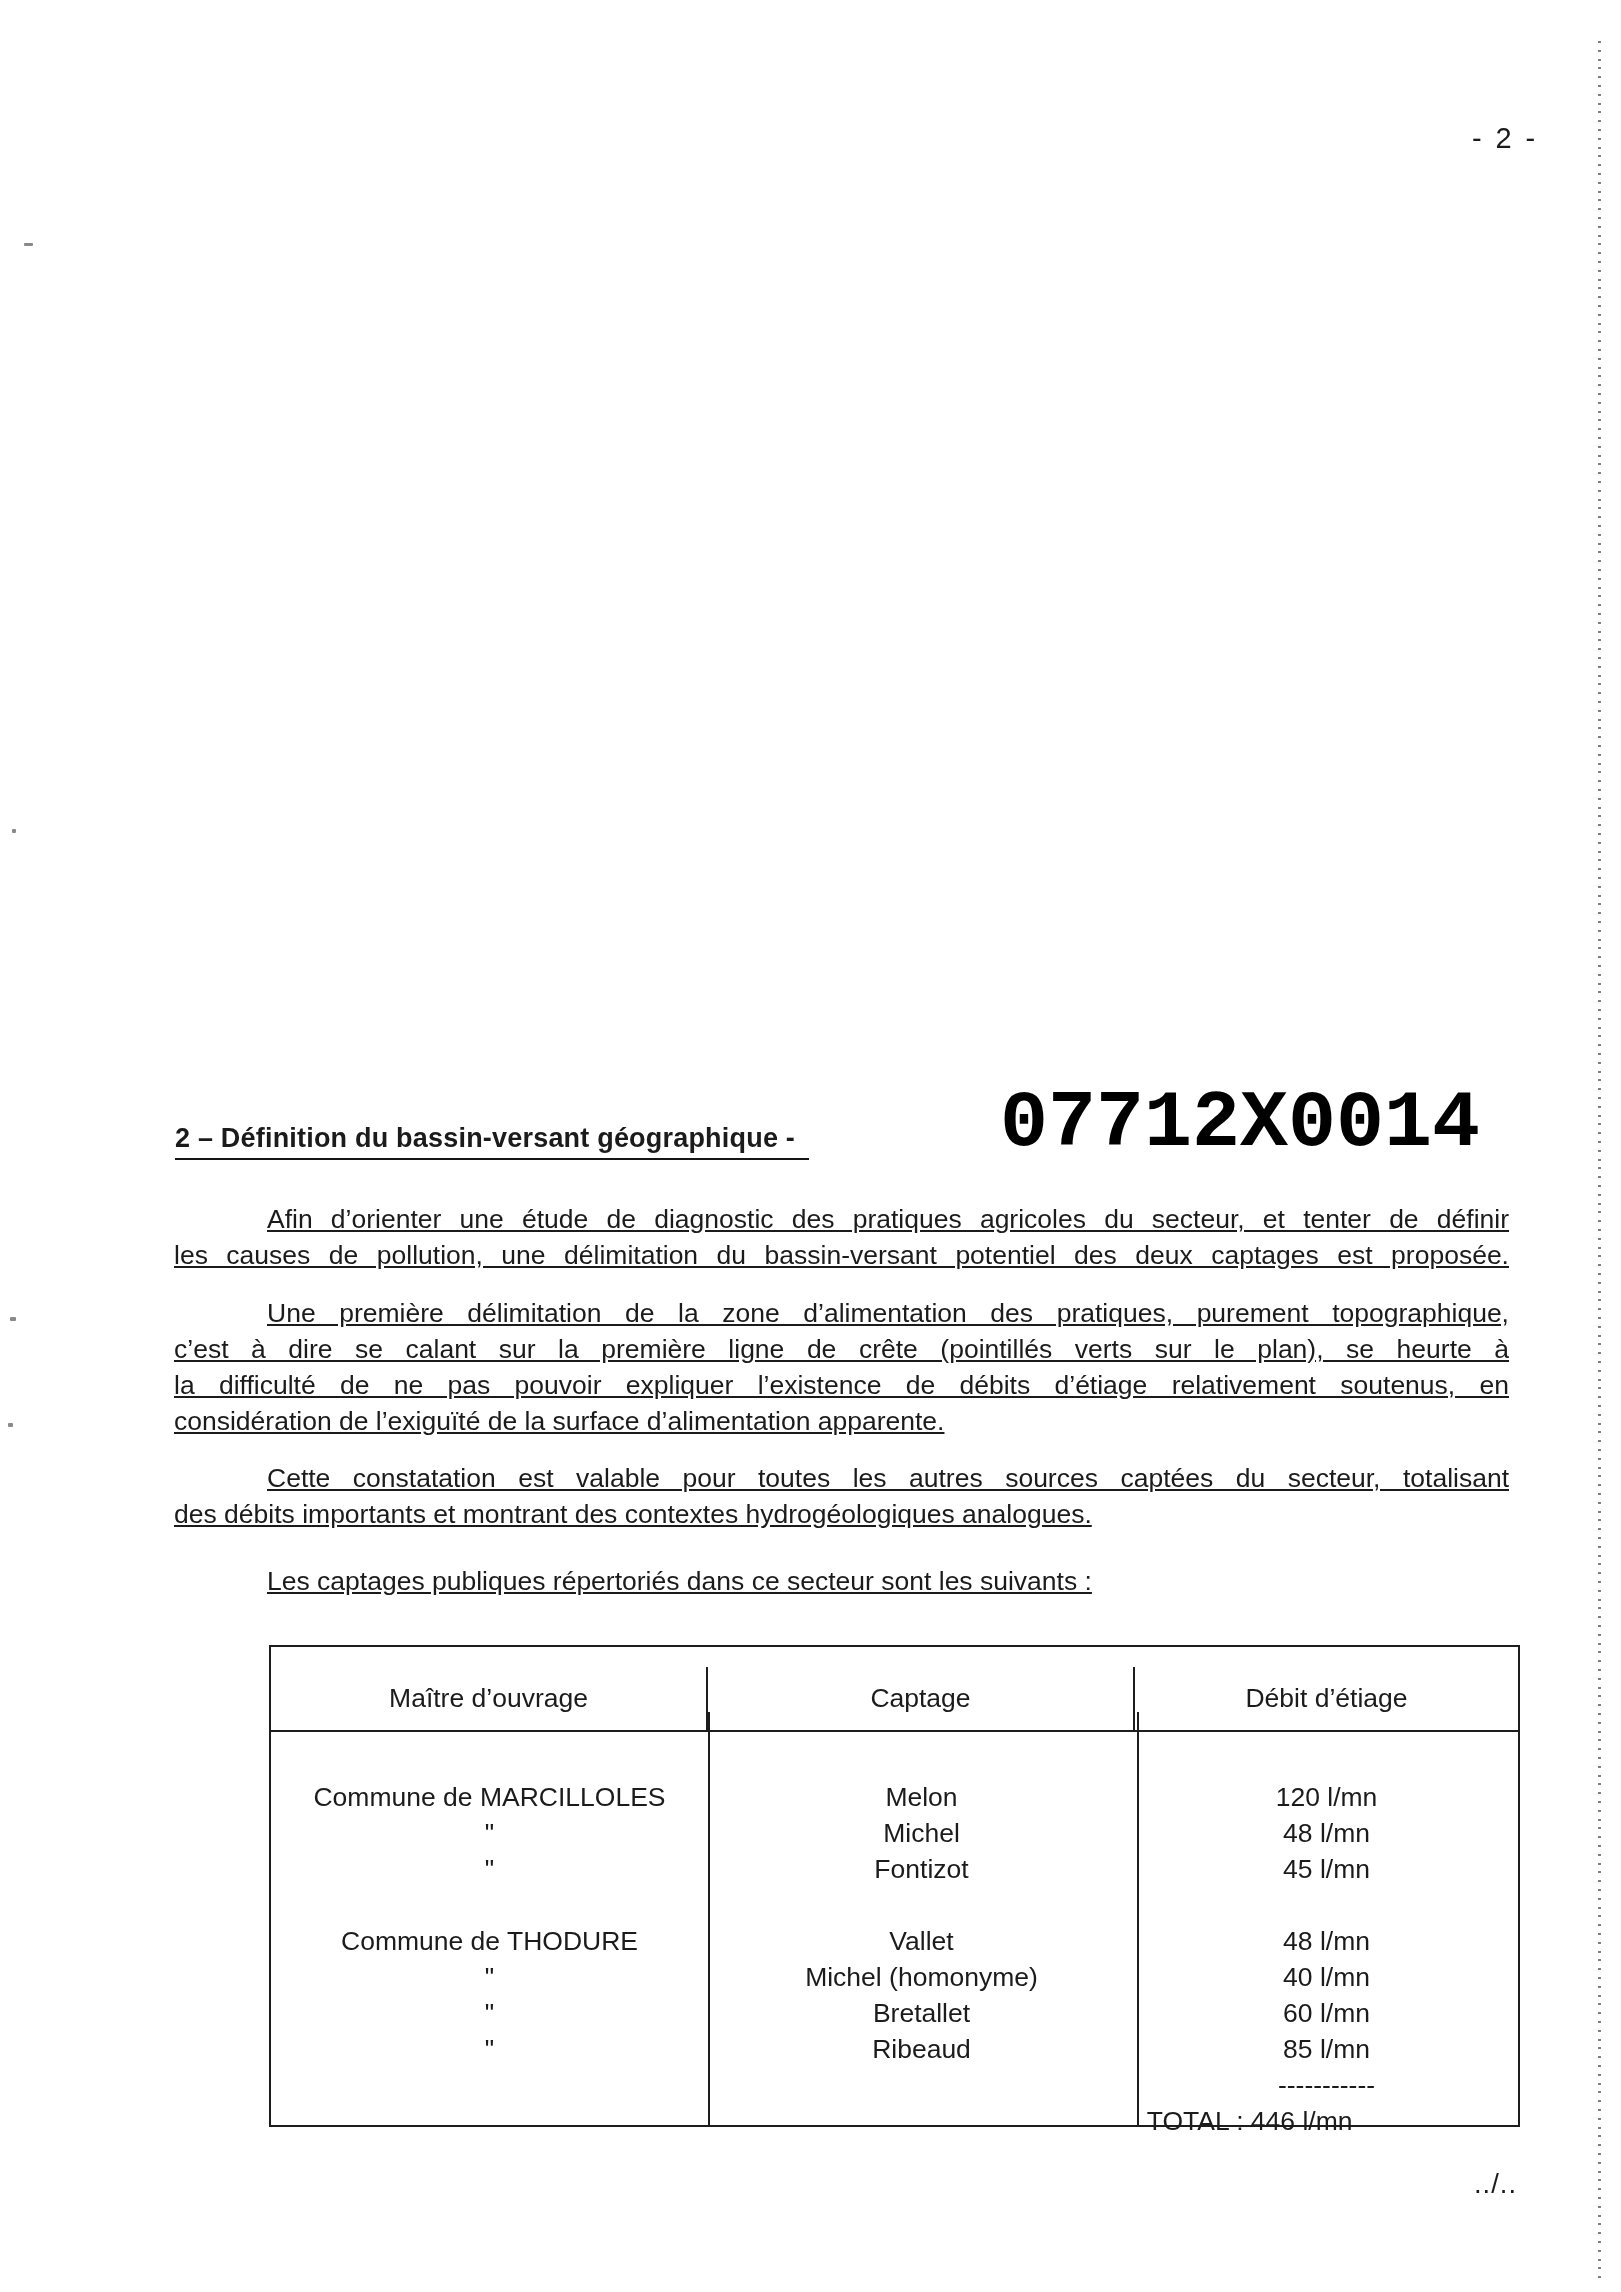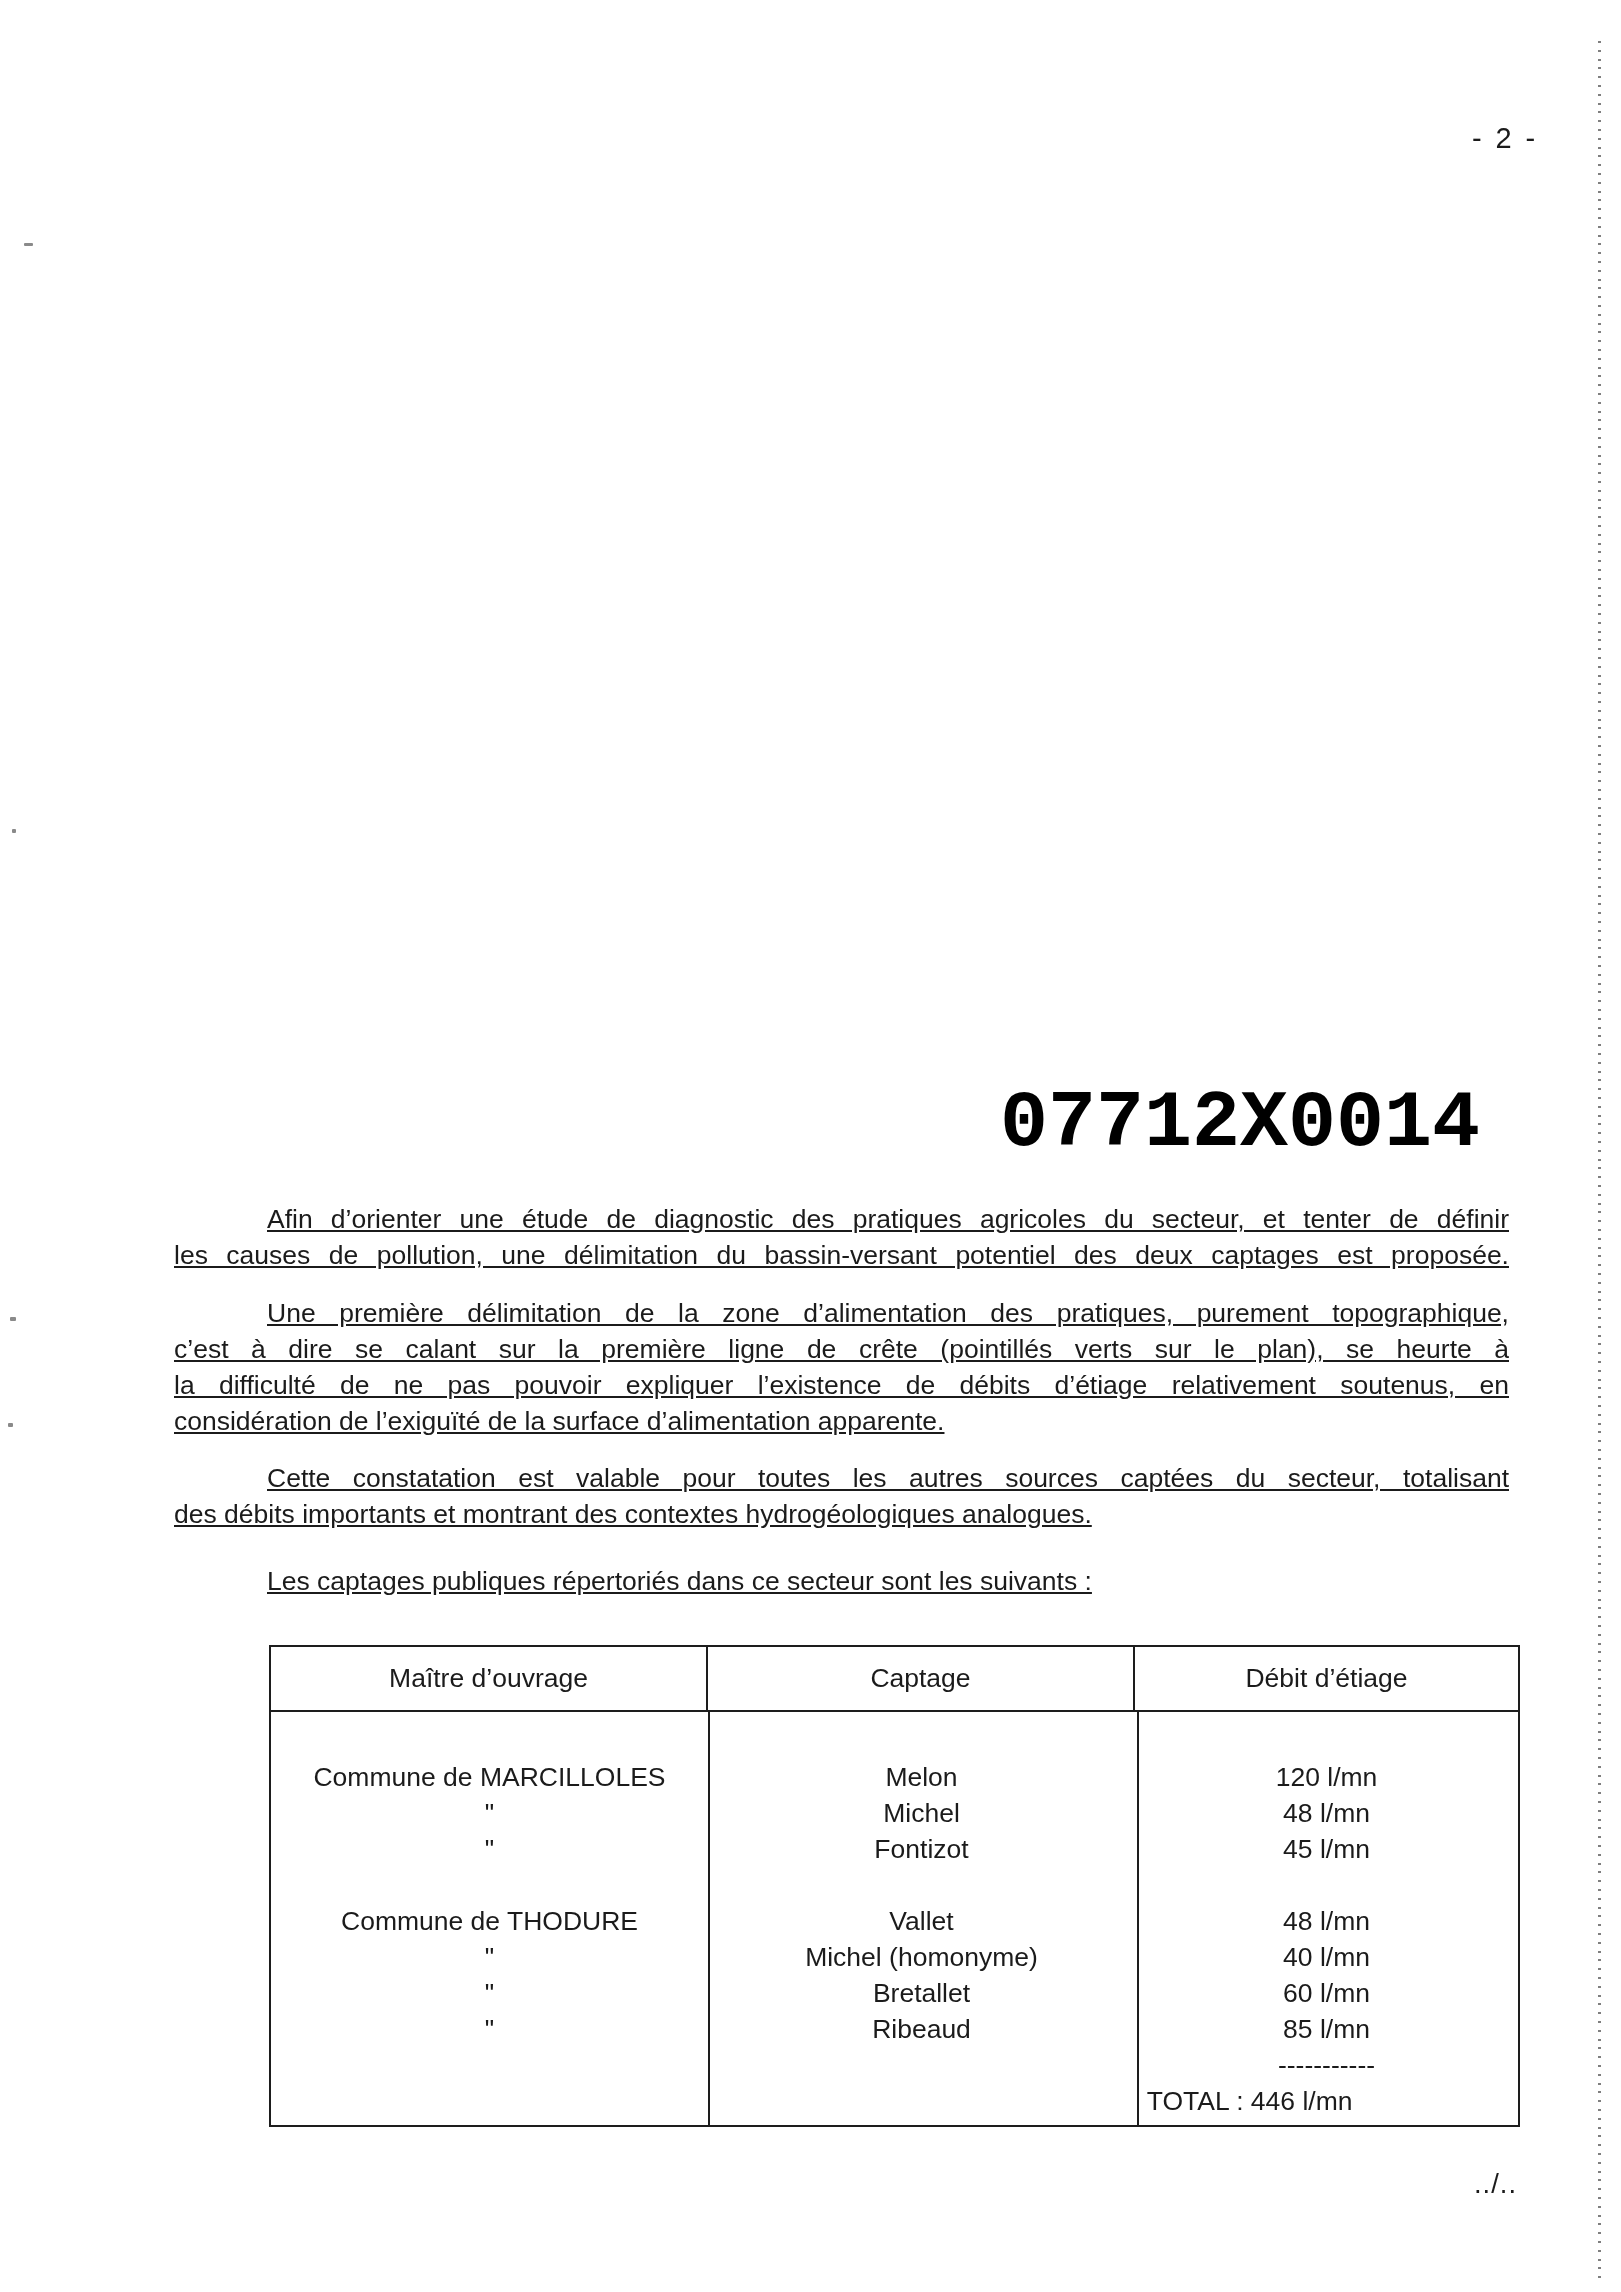--- a/index.html
+++ b/index.html
@@ -58,21 +58,21 @@
   
   .captages-table {
     position:absolute; left:269px; top:1645px;
     width:1251px; height:482px;
     border:2.9px solid #1d1d1d;
     box-sizing:border-box;
     font-size:26.5px;
   }
   .thead {
     display:grid; grid-template-columns:437px 427px 1fr;
-    height:65px; border-bottom:2.9px solid #1d1d1d; box-sizing:border-box;
+    height:65px; border-bottom:2.9px solid #1d1d1d; box-sizing:border-box;margin-top:20px;
   }
   .thead .hcell {
     display:flex; align-items:center; justify-content:center;
     border-right:2px solid #1d1d1d;
   }
   .thead .hcell:last-child { border-right:none; }
   .tbody { padding-top:47px; }
   .brow {
     display:grid; grid-template-columns:437px 427px 1fr;
     height:36px;
@@ -114,20 +114,21 @@
 </style>
 </head>
 <body>
 
 <div class="page">
 
   <div class="page-number">- 2 -</div>
 
   <div class="stamp-code">07712X0014</div>
 
+  <div class="section-heading">2 – Définition du bassin-versant géographique -</div>
 
   <div class="text-block">
 
     <div class="para">
       <div class="pline">Afin d’orienter une étude de diagnostic des pratiques agricoles du secteur, et tenter de définir</div>
       <div class="pline fill">les causes de pollution, une délimitation du bassin-versant potentiel des deux captages est proposée.</div>
     </div>
 
     <div class="para">
       <div class="pline">Une première délimitation de la zone d’alimentation des pratiques, purement topographique,</div>

